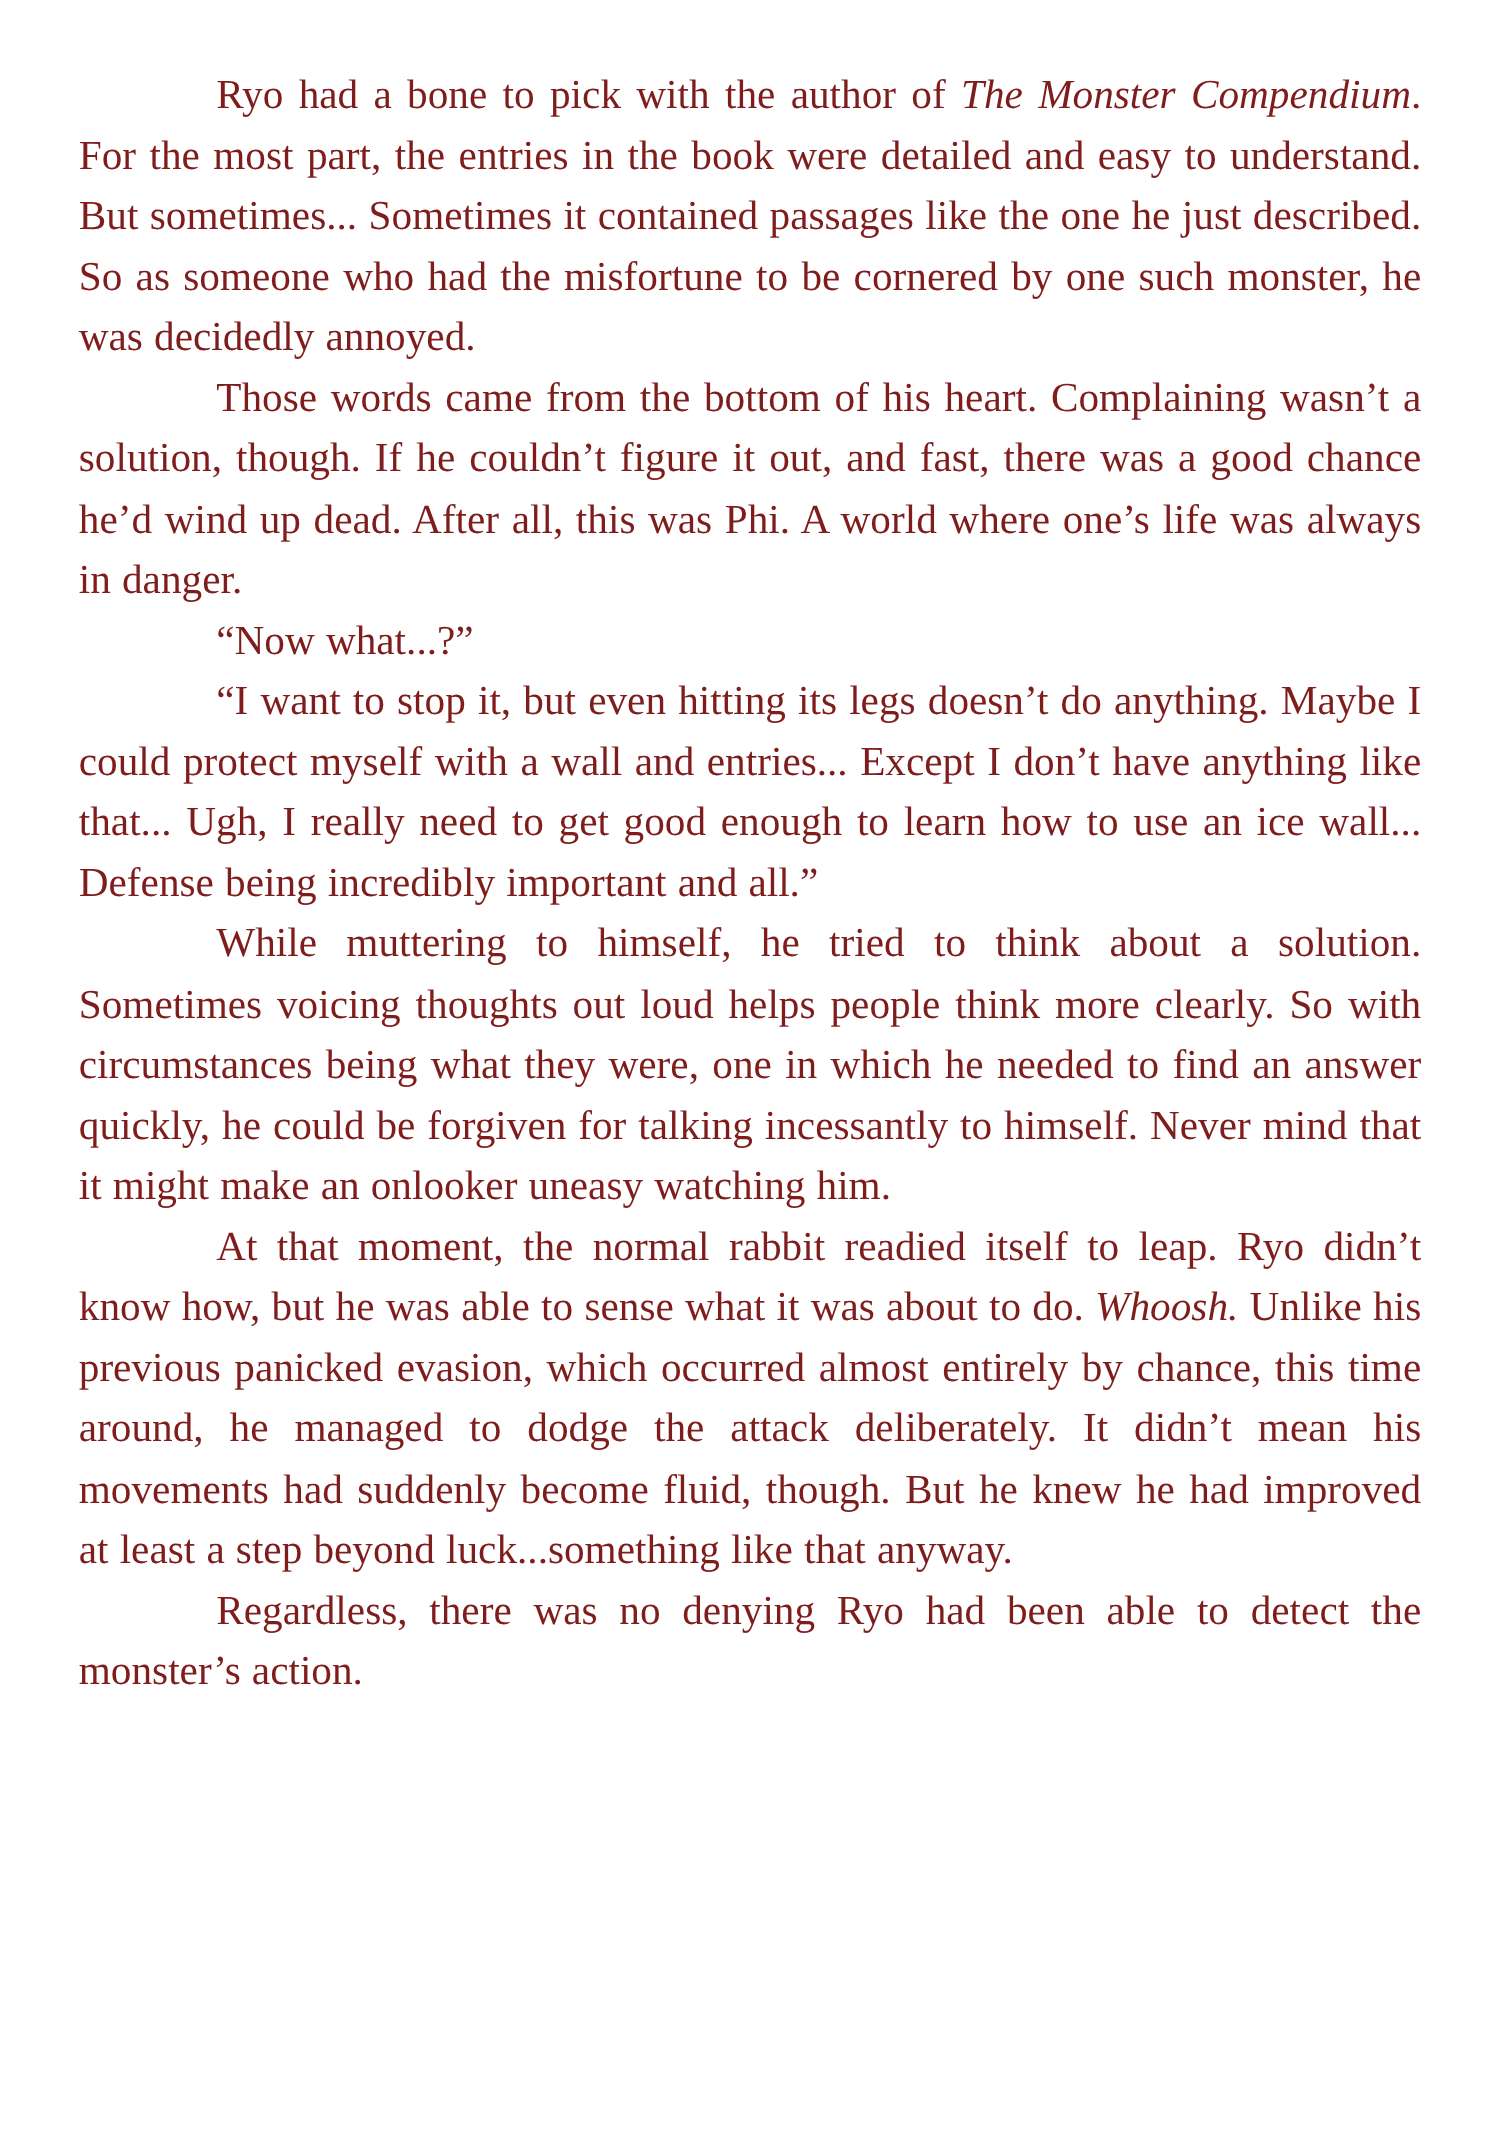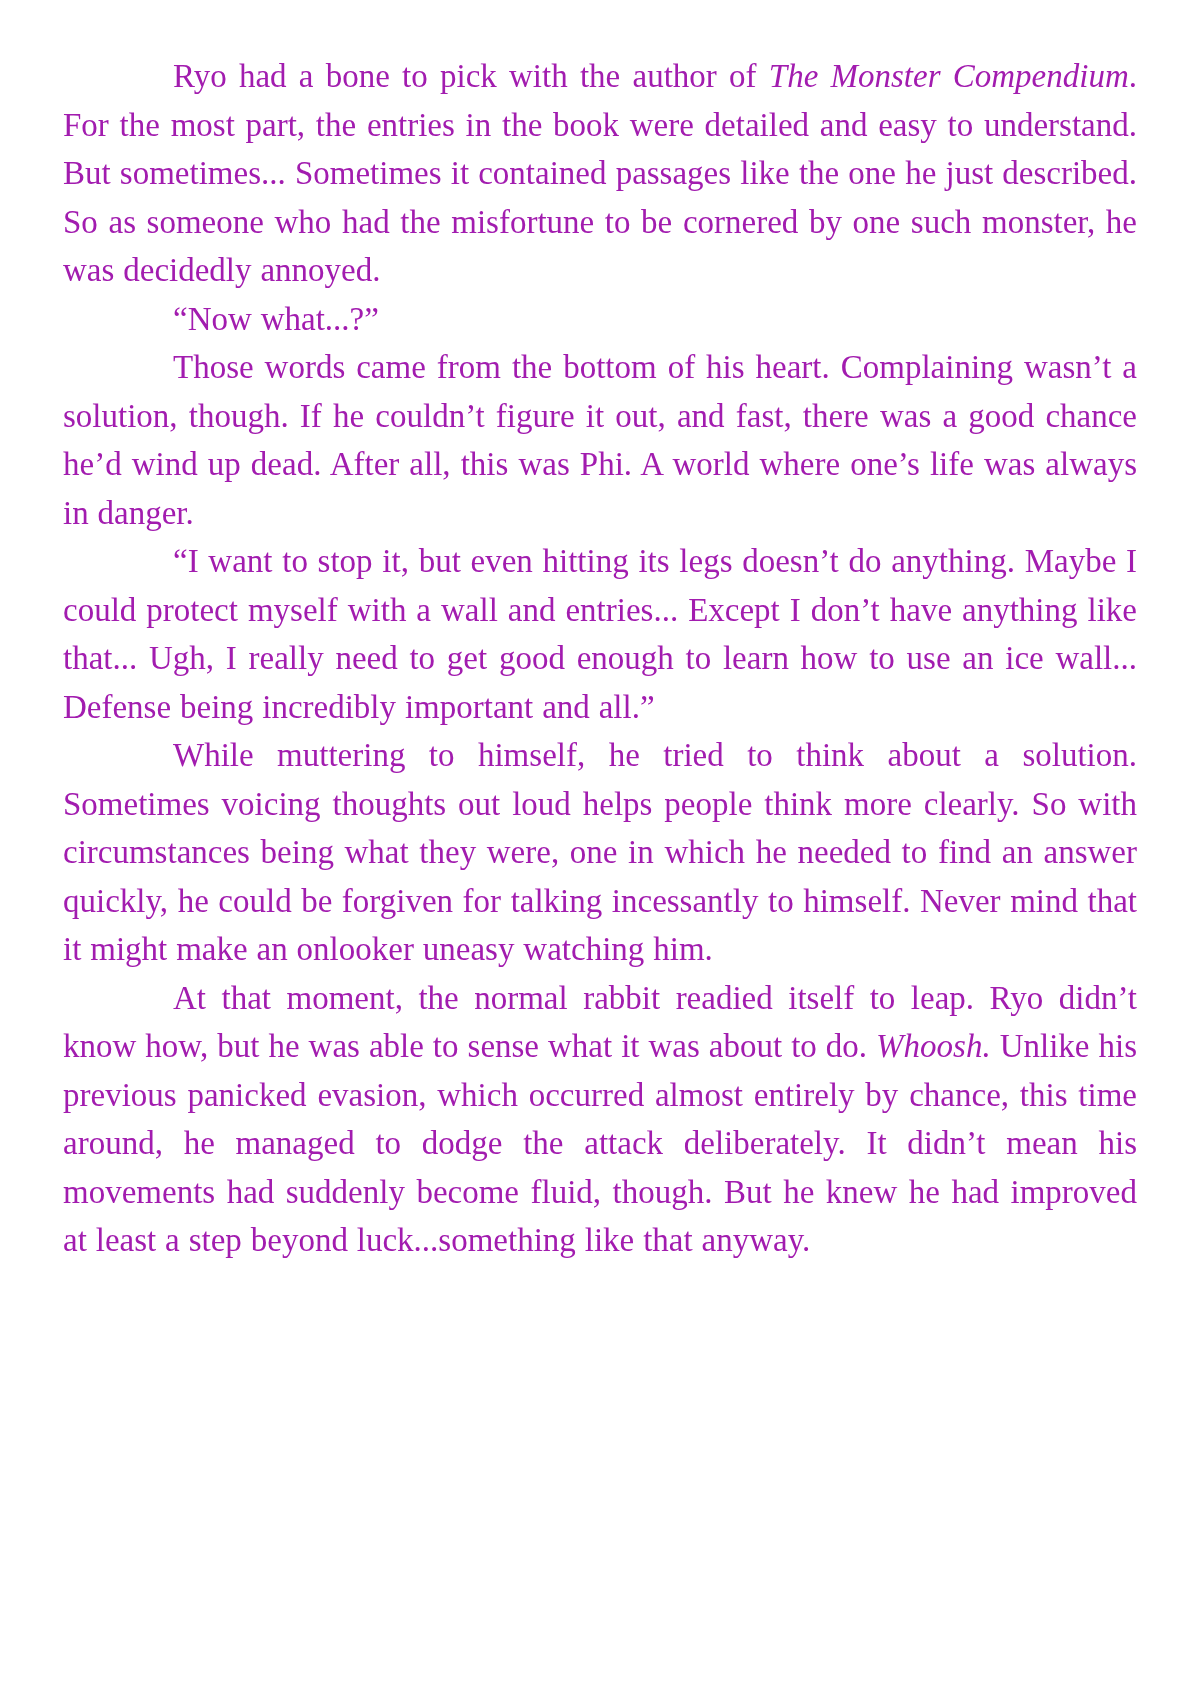--- a/index.html
+++ b/index.html
@@ -19,36 +19,37 @@
     padding: 52px 63px 0 63px;
     background: #ffffff;
     color: #000000;
   }
   .page-text p {
     margin: 0;
     padding: 0;
     font-family: "Liberation Serif", "DejaVu Serif", serif;
     font-size: 33px;
     line-height: 48.5px;
-    color: #a21caf;
+    color: #7f1d1d;
     text-align: justify;
     text-indent: 110px;
     letter-spacing: 0;
     word-spacing: 0.02em;
     hyphens: none;
   }
   .page-text p span.italic {
     font-style: italic;
   }
 </style>
 </head>
 <body>
 
 <main class="book-page">
   <section class="page-text">
       <p><span>Ryo had a bone to pick with the author of </span><span class="italic">The Monster Compendium</span><span>. For the most part, the entries in the book were detailed and easy to understand. But sometimes... Sometimes it contained passages like the one he just described. So as someone who had the misfortune to be cornered by one such monster, he was decidedly annoyed.</span></p>
+      <p><span>Those words came from the bottom of his heart. Complaining wasn’t a solution, though. If he couldn’t figure it out, and fast, there was a good chance he’d wind up dead. After all, this was Phi. A world where one’s life was always in danger.</span></p>
       <p><span>“Now what...?”</span></p>
-      <p><span>Those words came from the bottom of his heart. Complaining wasn’t a solution, though. If he couldn’t figure it out, and fast, there was a good chance he’d wind up dead. After all, this was Phi. A world where one’s life was always in danger.</span></p>
       <p><span>“I want to stop it, but even hitting its legs doesn’t do anything. Maybe I could protect myself with a wall and entries... Except I don’t have anything like that... Ugh, I really need to get good enough to learn how to use an ice wall... Defense being incredibly important and all.”</span></p>
       <p><span>While muttering to himself, he tried to think about a solution. Sometimes voicing thoughts out loud helps people think more clearly. So with circumstances being what they were, one in which he needed to find an answer quickly, he could be forgiven for talking incessantly to himself. Never mind that it might make an onlooker uneasy watching him.</span></p>
       <p><span>At that moment, the normal rabbit readied itself to leap. Ryo didn’t know how, but he was able to sense what it was about to do. </span><span class="italic">Whoosh.</span><span> Unlike his previous panicked evasion, which occurred almost entirely by chance, this time around, he managed to dodge the attack deliberately. It didn’t mean his movements had suddenly become fluid, though. But he knew he had improved at least a step beyond luck...something like that anyway.</span></p>
+      <p><span>Regardless, there was no denying Ryo had been able to detect the monster’s action.</span></p>
     </section>
 </main>
 
 </body></html>

